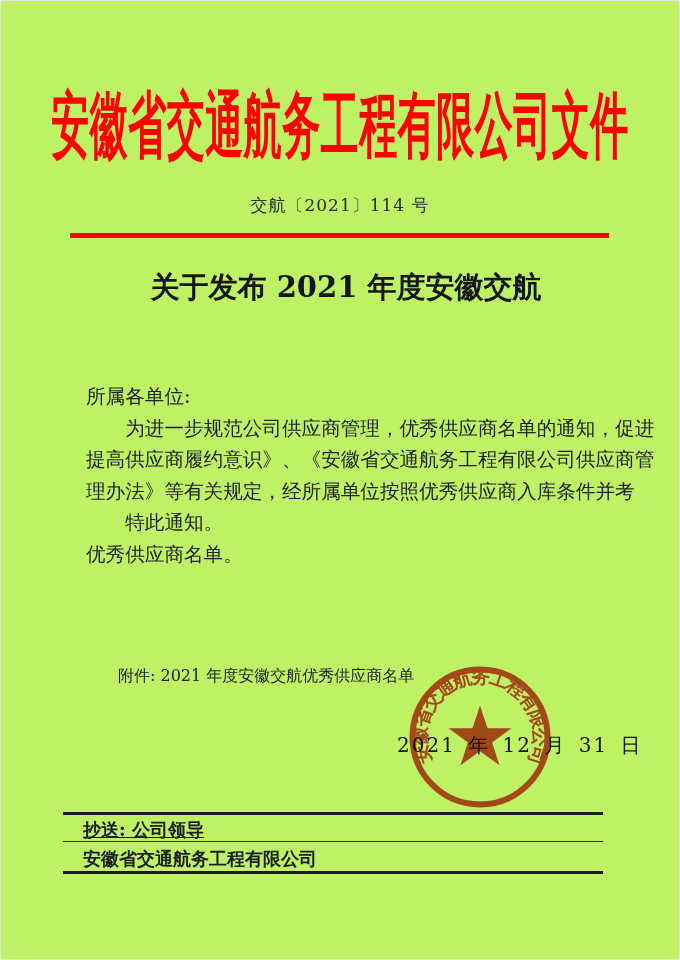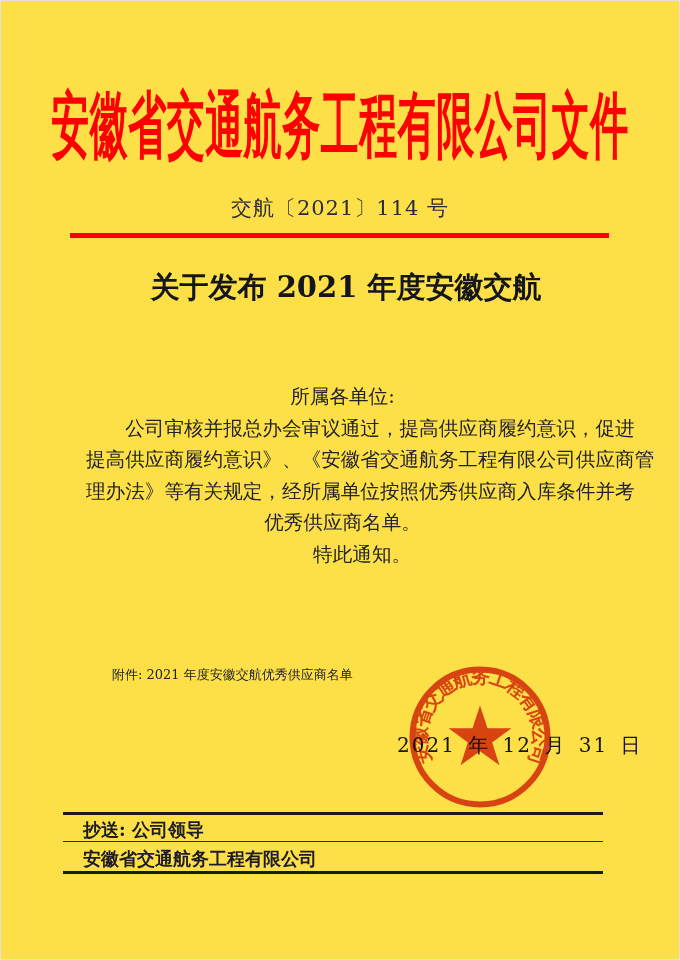--- a/index.html
+++ b/index.html
@@ -1,79 +1,79 @@
 <!DOCTYPE html>
 <html><head>
 <meta charset="utf-8">
 <style>
   html,body{margin:0;padding:0;background:#fff;}
   .page{
     position:relative;
     width:680px;height:960px;
-    background:#fde047;
+    background:#bef264;
     border:1px solid #e2e2e2;
     box-sizing:border-box;
     overflow:hidden;
     font-family:"DejaVu Serif","Liberation Serif",serif;
     color:#21212a;
     padding-left:13px;
   }
   
   .org-title{
     position:absolute;top:68px;left:0;right:0;height:114px;
     display:flex;align-items:center;justify-content:center;
   }
   .org-title span{
     font-size:38px;font-weight:700;color:#fe0000;
     letter-spacing:0.5px;white-space:nowrap;
     transform:scaleY(1.9);transform-origin:center;
   }
   .doc-number{
     position:absolute;top:193px;left:0;right:0;
-    text-align:center;font-size:21px;color:#2b2b36;letter-spacing:1px;
+    text-align:center;font-size:17px;color:#2b2b36;letter-spacing:1px;
   }
   .red-rule{
     position:absolute;left:69px;top:232px;width:539px;height:5px;
     background:#ff0000;
   }
   
   .notice-title{
     position:absolute;top:266px;left:12px;right:0;
     text-align:center;font-size:29px;font-weight:700;
     line-height:40px;color:#15151c;
   }
   
   .body-block{
     position:absolute;left:85px;top:380px;width:513px;
-    font-size:19.6px;line-height:31.5px;color:#22222a;text-align:center;
+    font-size:19.6px;line-height:31.5px;color:#22222a;
   }
   .line{white-space:nowrap;}
   .indent{text-indent:2em;}
   .attachment{
     position:absolute;left:85px;top:665px;
-    font-size:13px;color:#22222a;text-indent:2em;white-space:nowrap;
+    font-size:16px;color:#22222a;text-indent:2em;white-space:nowrap;
   }
   .issue-date{
     position:absolute;left:396px;top:731px;
     font-size:20px;color:#15151c;letter-spacing:2px;word-spacing:4px;
     white-space:nowrap;z-index:1;
   }
   
   .seal{
     position:absolute;left:404px;top:661px;width:150px;height:150px;
     z-index:2;opacity:0.9;mix-blend-mode:multiply;
   }
   
   .rule{position:absolute;left:62px;width:540px;background:#1a1a1a;}
   .rule-top{top:811px;height:3px;}
   .rule-mid{top:840px;height:1px;background:#2e2e2e;}
   .rule-bot{top:870px;height:3px;}
   .footer-cc{
     position:absolute;left:82px;top:817px;
-    font-size:18px;font-weight:700;color:#1c1c24;white-space:nowrap;
+    font-size:18px;font-weight:700;color:#1c1c24;white-space:nowrap;text-decoration:underline;
   }
   .footer-bottom{
     position:absolute;left:82px;top:846px;width:511px;
     display:flex;justify-content:space-between;
     font-size:18px;font-weight:700;color:#1c1c24;
   }
   .footer-bottom div{white-space:nowrap;}
 </style>
 </head>
 <body>
@@ -87,25 +87,25 @@
   <div class="doc-number">交航〔2021〕114 号</div>
 
   <div class="red-rule"></div>
 
   <div class="notice-title">
     <div>关于发布 2021 年度安徽交航</div>
   </div>
 
   <div class="body-block">
     <div class="line">所属各单位:</div>
-    <div class="line indent">公司审核并报总办会审议通过，提高供应商履约意识，促进</div>
+    <div class="line indent">为进一步规范公司供应商管理，优秀供应商名单的通知，促进</div>
     <div class="line">提高供应商履约意识》、《安徽省交通航务工程有限公司供应商管</div>
     <div class="line">理办法》等有关规定，经所属单位按照优秀供应商入库条件并考</div>
+    <div class="line indent">特此通知。</div>
     <div class="line">优秀供应商名单。</div>
-    <div class="line indent">特此通知。</div>
   </div>
 
   <div class="attachment">附件: 2021 年度安徽交航优秀供应商名单</div>
 
   <div class="issue-date">2021 年 12 月 31 日</div>
 
   <svg class="seal" viewBox="0 0 200 200" aria-hidden="true">
     <circle cx="100" cy="100" r="90" fill="none" stroke="#d5392b" stroke-width="8"></circle>
     <polygon fill="#d5392b" points="100,58 110,88.2 141.8,88.4 116.2,107.3 125.9,137.6 100,119 74.1,137.6 83.8,107.3 58.2,88.4 90,88.2"></polygon>
     <defs>

